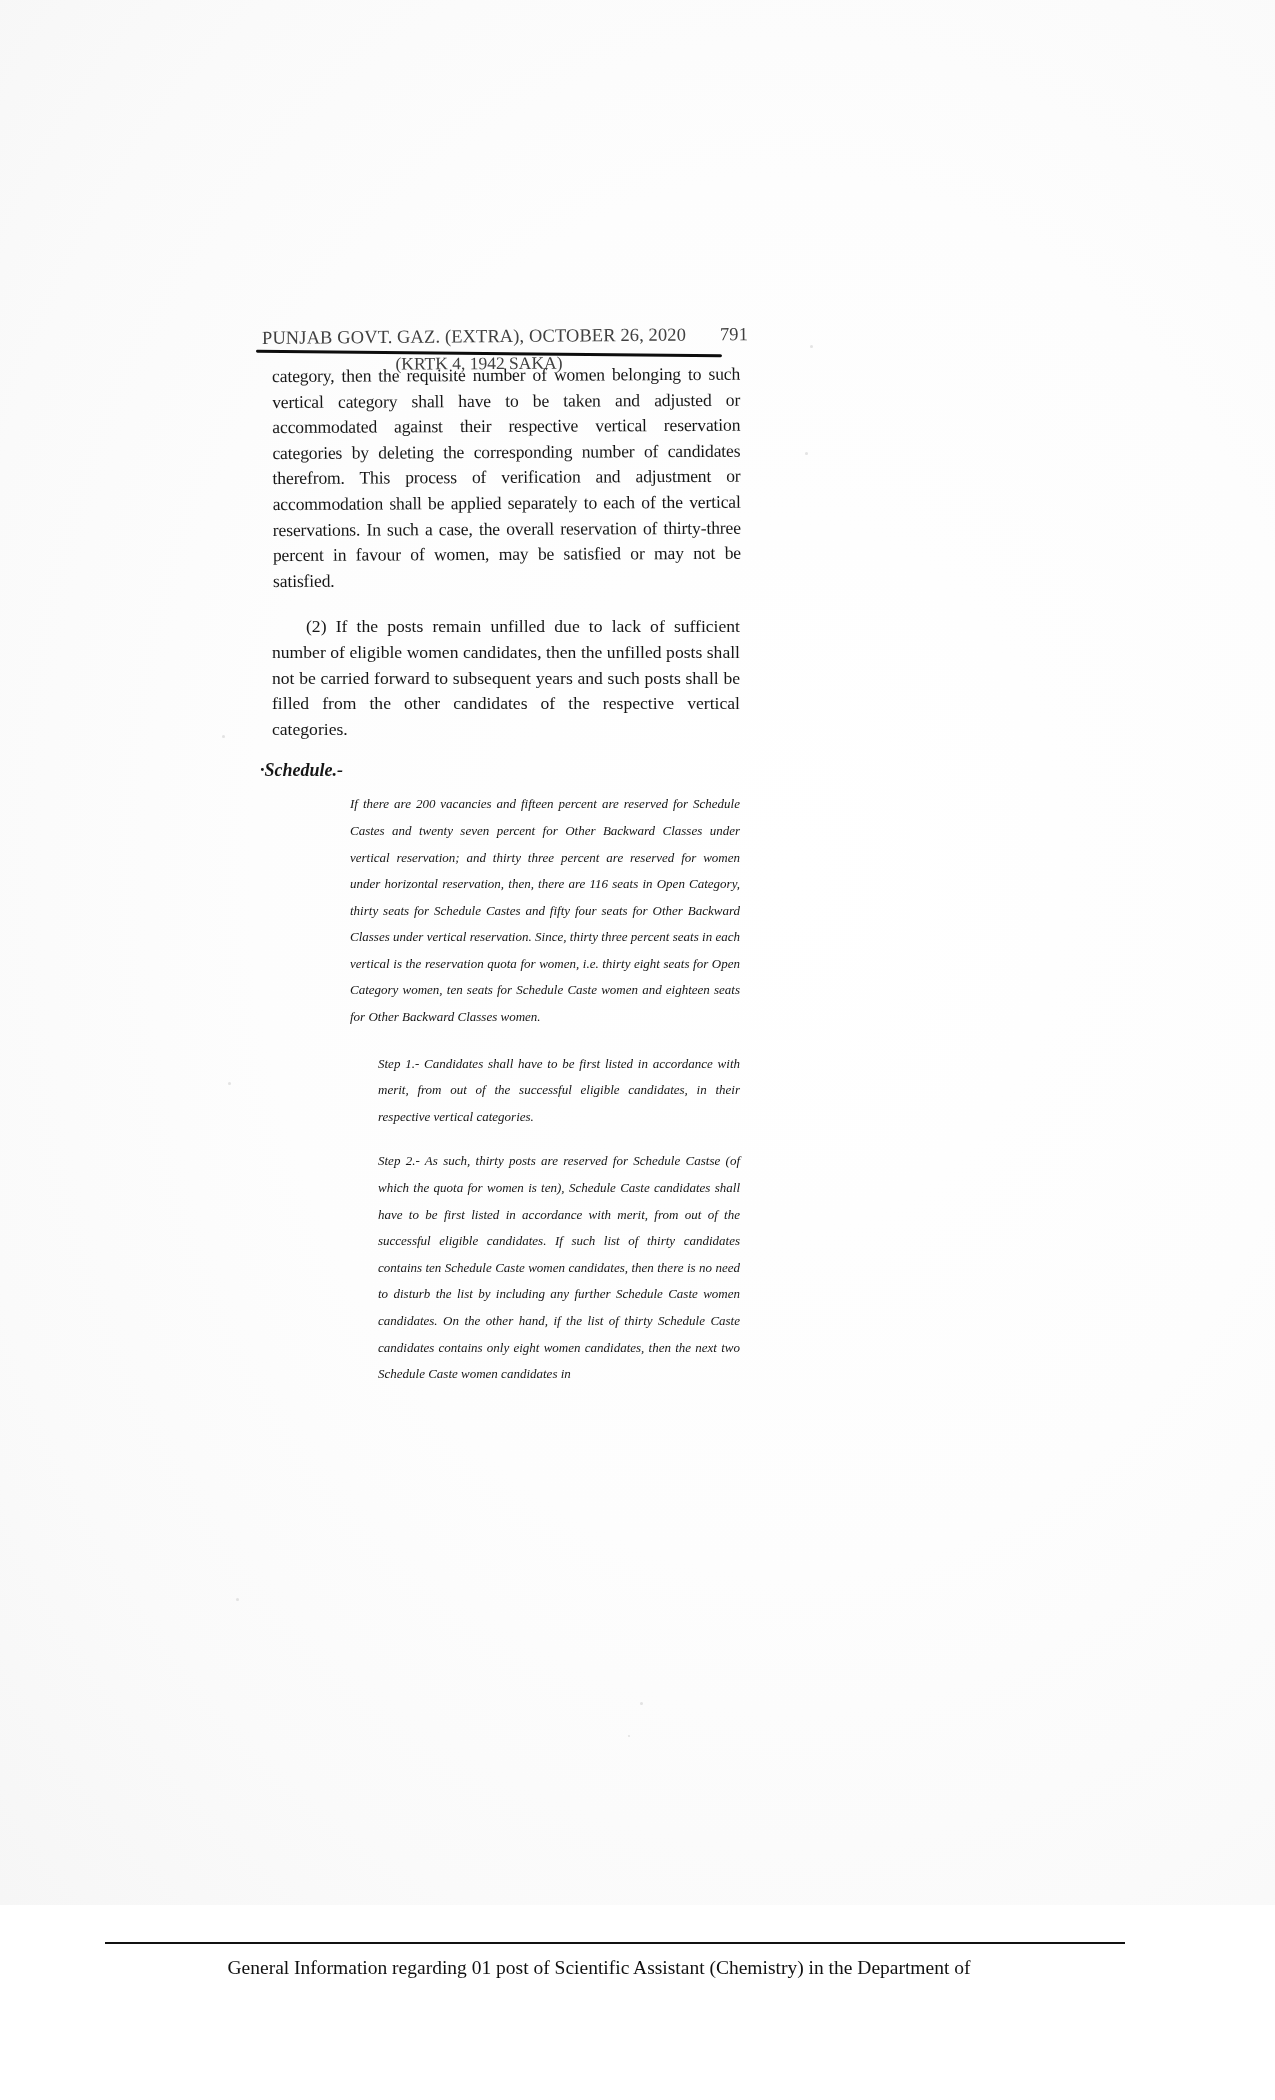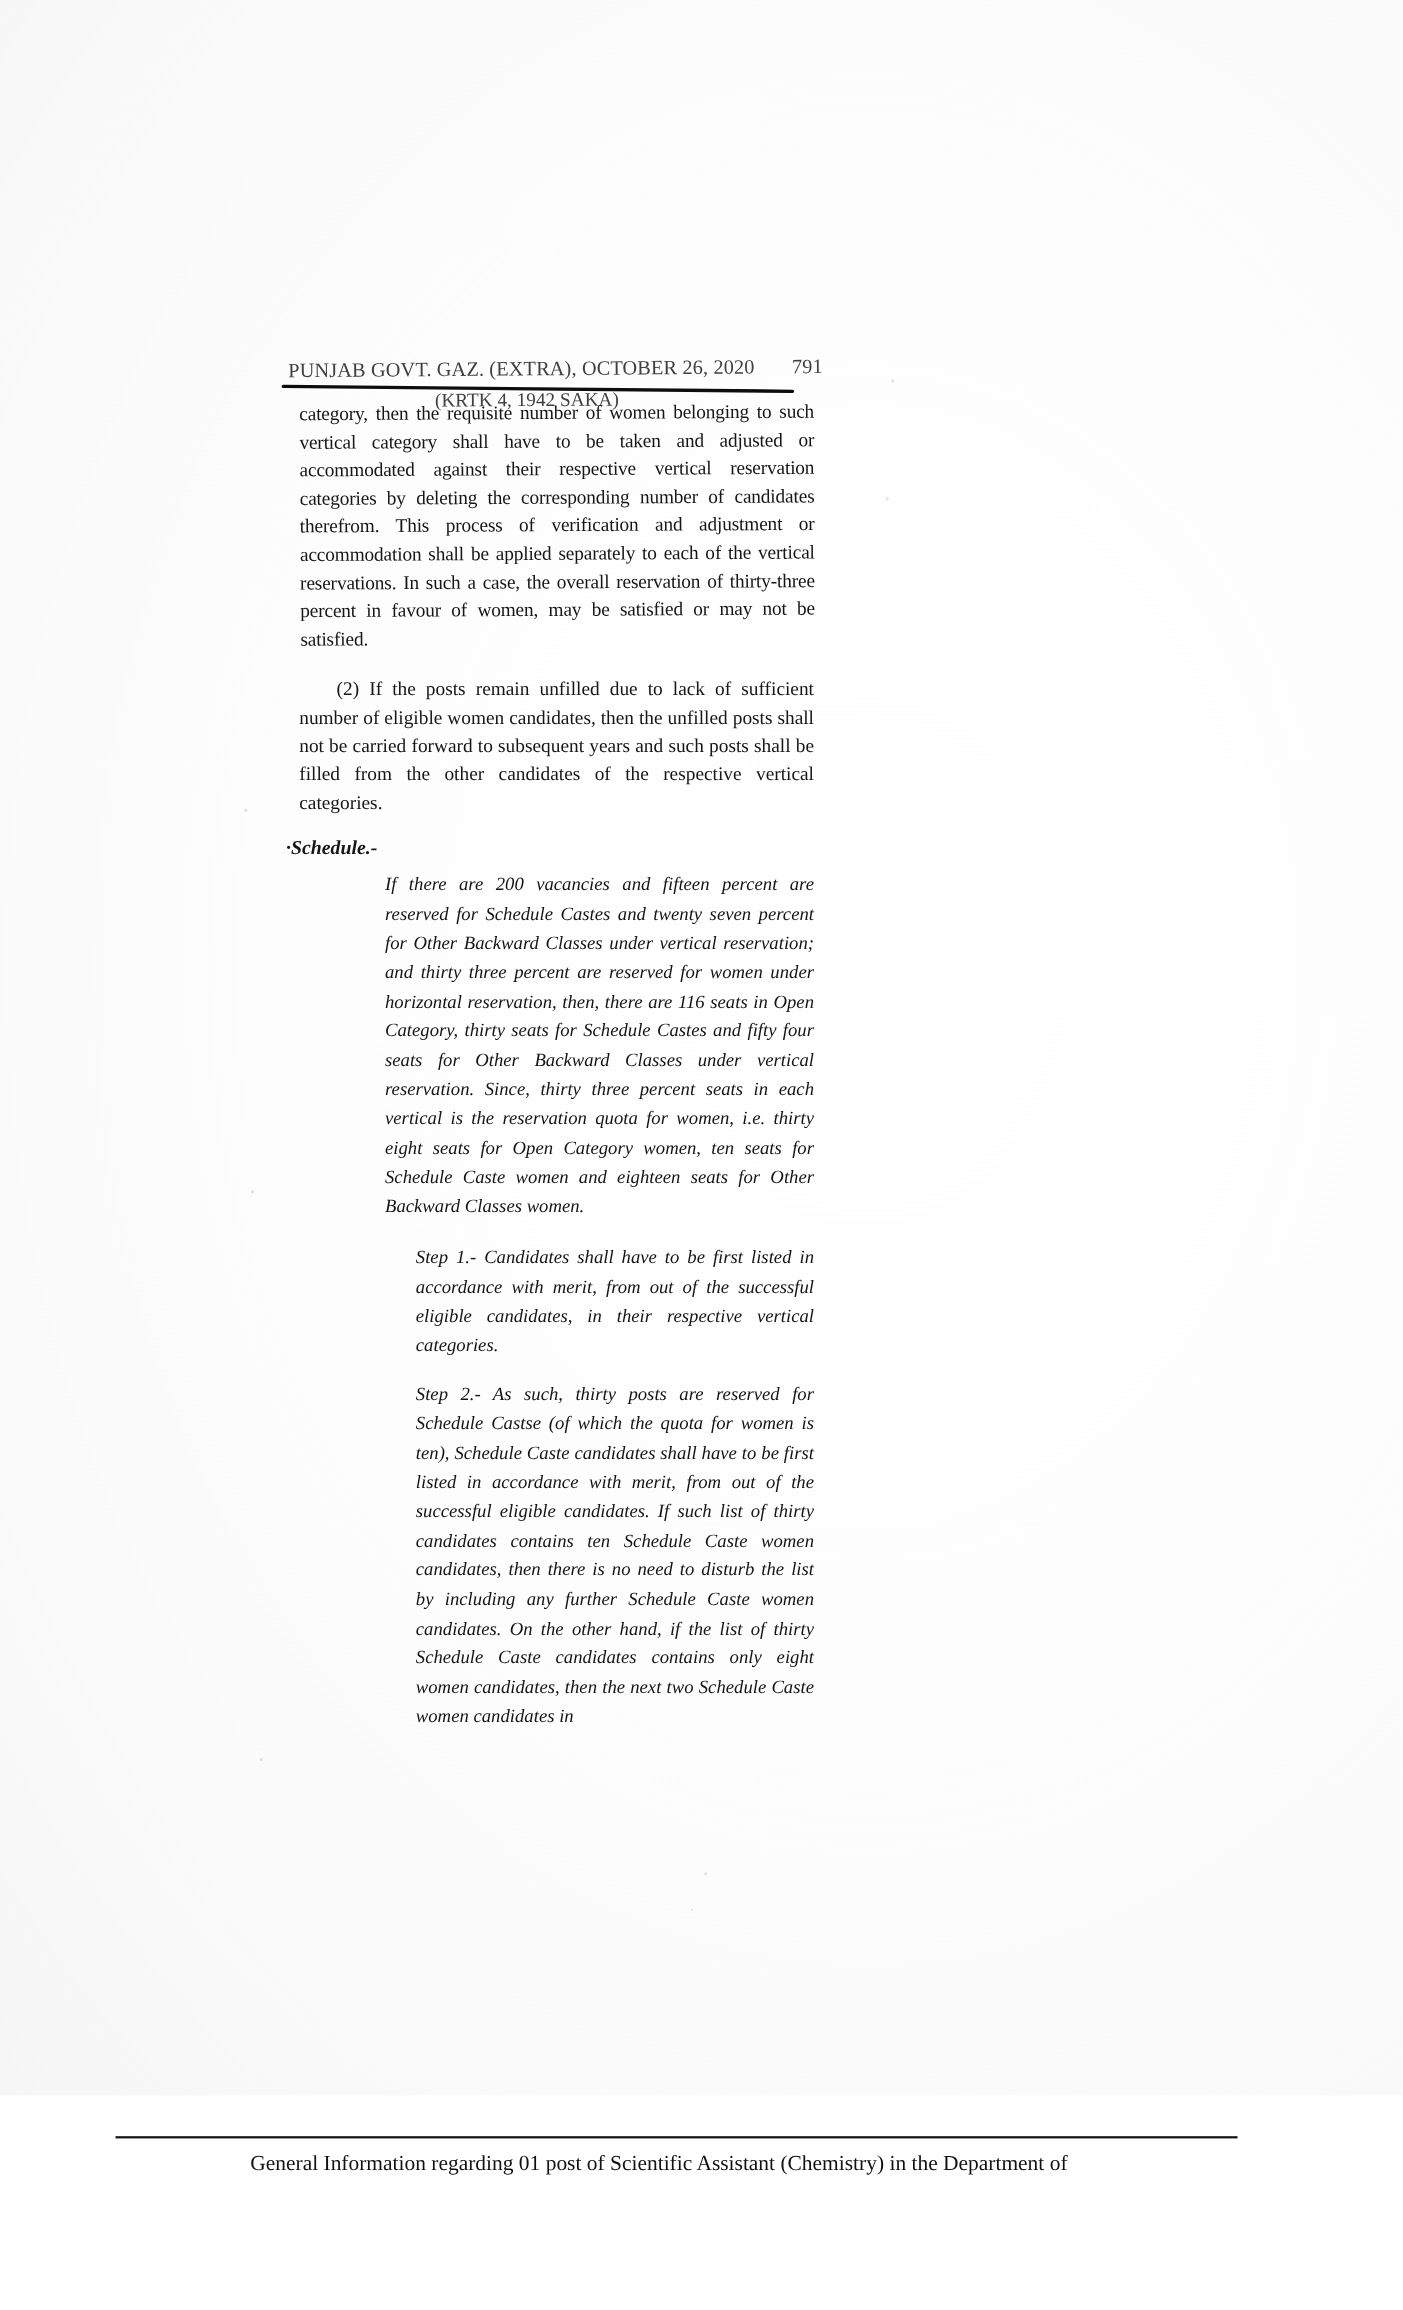--- a/index.html
+++ b/index.html
@@ -125,21 +125,21 @@
     font-size: 18px;
     font-weight: bold;
     font-style: italic;
     margin: 18px 0 10px -12px;
     font-family: "Liberation Serif", "DejaVu Serif", serif;
   }
 
   
   .italic-block {
     font-style: italic;
-    font-size: 17px;
+    font-size: 13px;
     line-height: 26.6px;
     text-align: justify;
     font-family: "Liberation Serif", "DejaVu Serif", serif;
     color: #141414;
   }
   .example-body {
     margin: 0 0 20px 0;
     padding-left: 78px;
   }
   .step-block {

